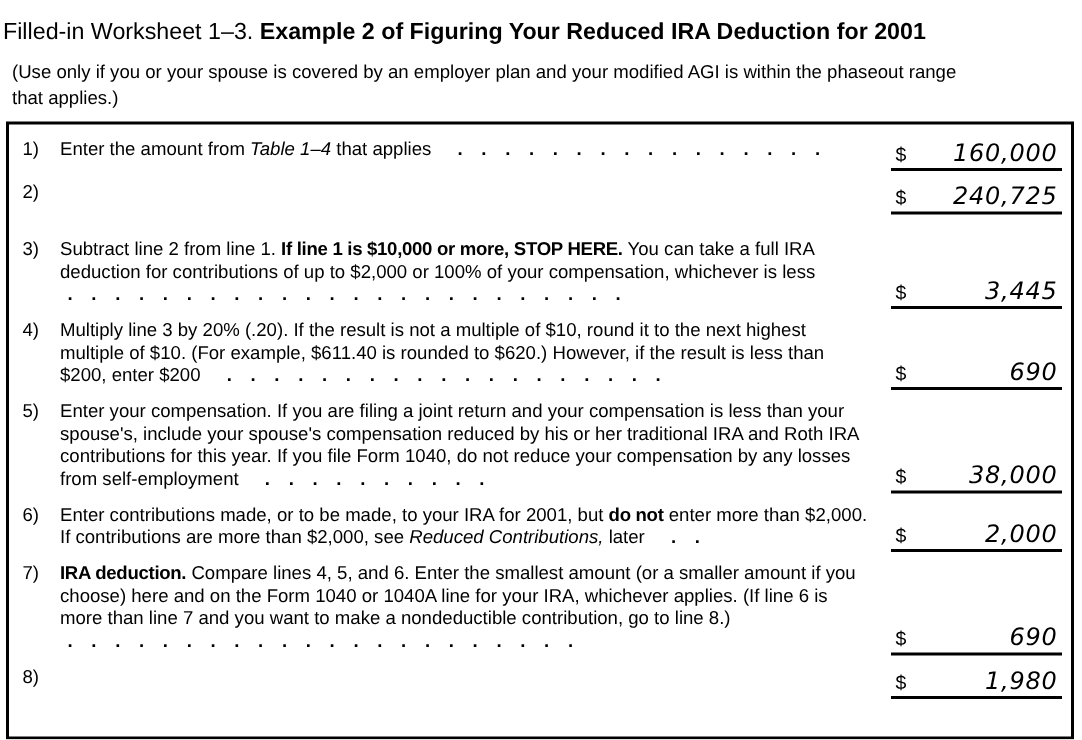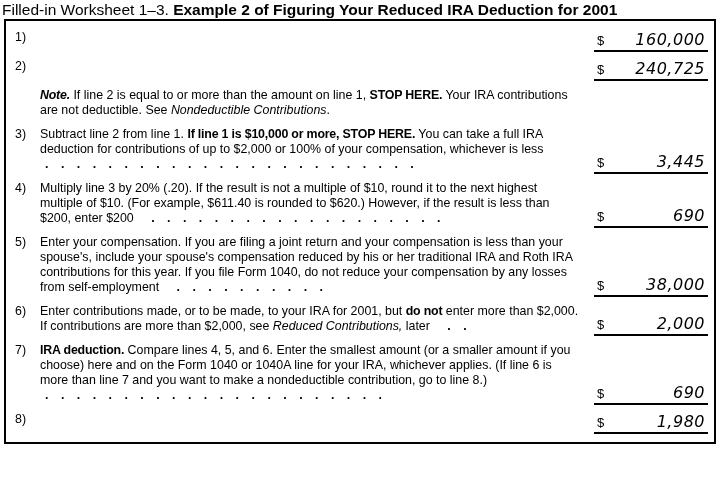--- a/index.html
+++ b/index.html
@@ -4,21 +4,21 @@
 <style>
   * { box-sizing: border-box; }
   html, body { margin: 0; padding: 0; }
   .page {
     width: 721px;
     height: 493px;
     background: #ffffff;
     color: #000000;
     font-family: "Liberation Sans", sans-serif;
     overflow: hidden;
-    padding-top: 0;
+    padding-top: 12px;
   }
   .title {
     margin: 0 0 0 2px;
     font-size: 15.5px;
     line-height: 1.25;
     white-space: nowrap;
   }
   .t-prefix { font-weight: normal; }
   .t-main   { font-weight: bold; }
   .subtitle {
@@ -80,39 +80,40 @@
     letter-spacing: 0.5px;
   }
 </style>
 </head>
 <body>
 
 <div class="page">
   <div class="title">
     <span class="t-prefix">Filled-in Worksheet 1–3. </span><span class="t-main">Example 2 of Figuring Your Reduced IRA Deduction for 2001</span>
   </div>
+  <div class="subtitle">(Use only if you or your spouse is covered by an employer plan and your modified AGI is within the phaseout range that applies.)</div>
   <div class="box">
     <div id="rows">
         <div class="wrow">
           <div class="num">1)</div>
+          <div class="text"><span class="s-normal">Enter the amount from </span><span class="s-italic">Table 1–4</span><span class="s-normal"> that applies</span><span class="leader"> . . . . . . . . . . . . . . . .</span></div>
           <div class="amt">
             <span class="dollar">$</span>
             <span class="val">160,000</span>
           </div>
         </div>
         <div class="wrow">
           <div class="num">2)</div>
           <div class="amt">
             <span class="dollar">$</span>
             <span class="val">240,725</span>
           </div>
         </div>
         <div class="wrow">
           <div class="num"></div>
-          <div class="text"><span class="s-bold-italic">Note.</span><span class="s-normal"> If line 2 is equal to or more than the amount on line 1, </span><span class="s-bold">STOP HERE.</span><span class="s-normal"> Your IRA contributions are not deductible. See </span><span class="s-italic">Nondeductible Contributions</span><span class="s-normal">.</span></div>
         </div>
         <div class="wrow">
           <div class="num">3)</div>
           <div class="text"><span class="s-normal">Subtract line 2 from line 1. </span><span class="s-bold">If line 1 is $10,000 or more, STOP HERE.</span><span class="s-normal"> You can take a full IRA deduction for contributions of up to $2,000 or 100% of your compensation, whichever is less</span><span class="leader"> . . . . . . . . . . . . . . . . . . . . . . . .</span></div>
           <div class="amt">
             <span class="dollar">$</span>
             <span class="val">3,445</span>
           </div>
         </div>
         <div class="wrow">

